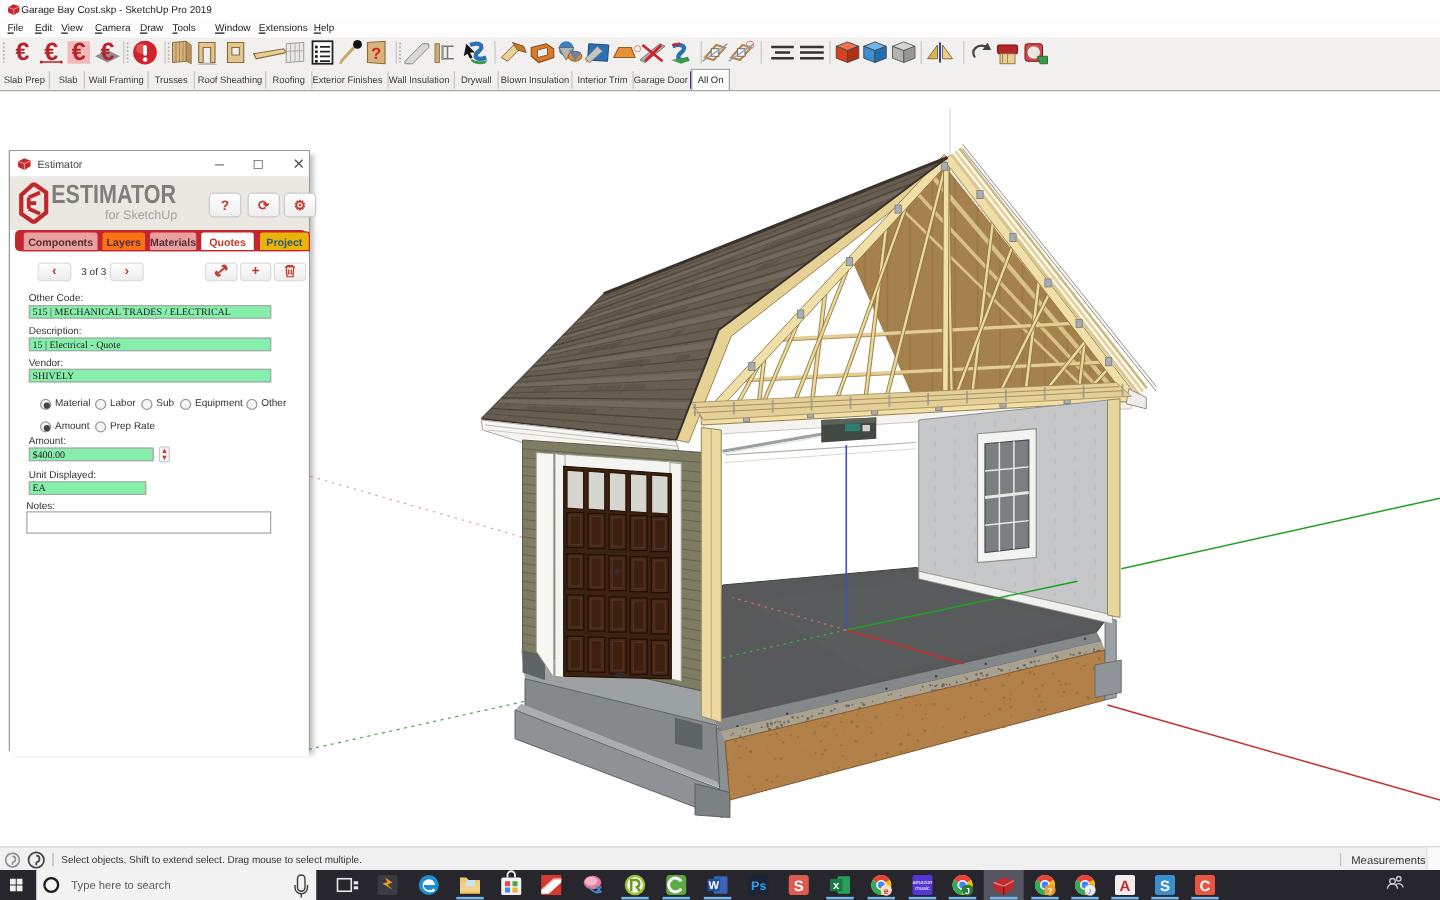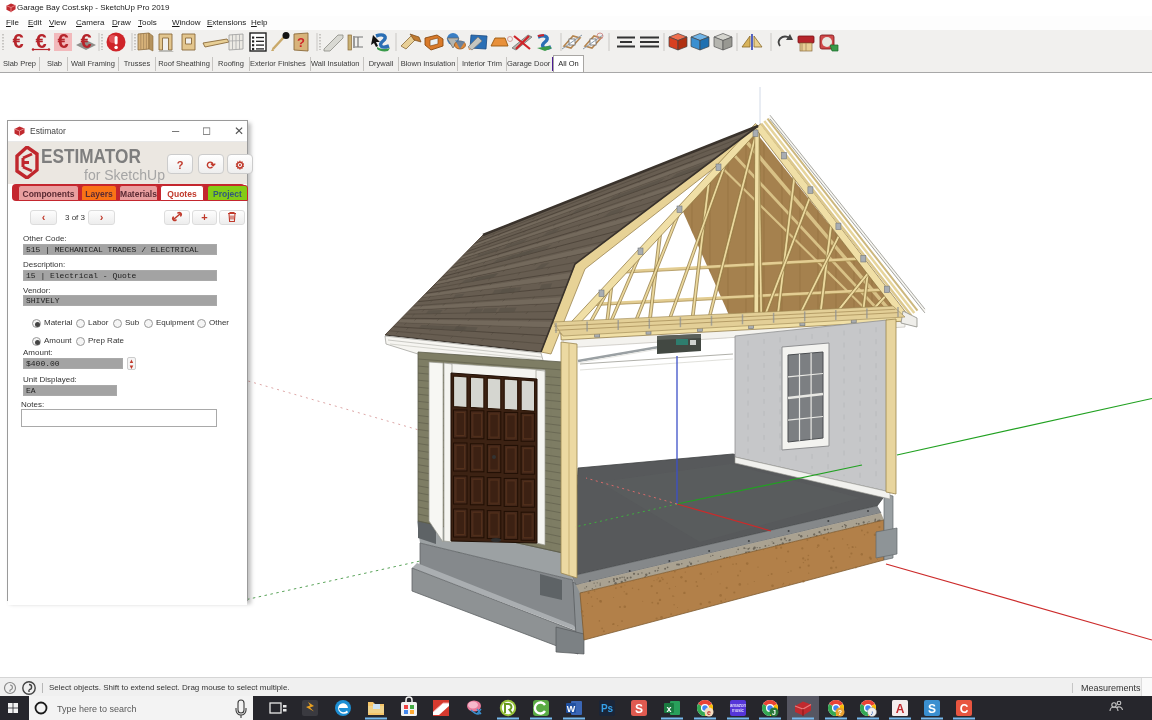--- a/index.html
+++ b/index.html
@@ -1,18 +1,18 @@
 <!DOCTYPE html>
 <html><head><meta charset="utf-8"><style>
 *{margin:0;padding:0;box-sizing:border-box}
 body{width:1152px;height:720px;overflow:hidden;font-family:'Liberation Sans',sans-serif;background:#fff;position:relative}
 .hbtn{position:absolute;top:12px;width:26px;height:20px;background:linear-gradient(#fff,#eee);border:1px solid #ccc;border-radius:4px;color:#c0392b;font-size:11px;font-weight:bold;text-align:center;line-height:20px}
 .dtab{position:absolute;top:1px;height:16px;font-size:8.5px;font-weight:bold;text-align:center;line-height:16px;border-radius:3px 3px 0 0;border:1px solid #c4262e}
 .nbtn{position:absolute;height:15px;background:linear-gradient(#fdfdfd,#ededed);border:1px solid #ddd;border-radius:3px;font-size:11px;font-weight:bold;text-align:center;line-height:13px}
-.fin{position:absolute;height:11px;border:1px solid #a9a9a9;font-size:8px;font-family:Liberation Mono, monospace;color:#222;padding:0 2px;background:#a3a3a3}
+.fin{position:absolute;height:11px;border:1px solid #a9a9a9;font-size:8px;font-family:Liberation Serif, serif;color:#222;padding:0 2px;background:#86efac}
 .fta{position:absolute;border:1px solid #a9a9a9;background:#fff;resize:none}
 .rad{position:absolute;width:9px;height:9px;border-radius:50%;border:1px solid #999;background:#f5f5f5}
 .rad.on::after{content:'';position:absolute;left:2px;top:2px;width:5px;height:5px;border-radius:50%;background:#444}
 .cb{position:absolute;width:9px;height:9px;border:1px solid #999;background:#f8f8f8;border-radius:1px}
 </style></head><body>
 <div style="position:absolute;left:0;top:0;width:1152px;height:16px;background:#fff">
   <svg style="position:absolute;left:6px;top:3px" width="10" height="10" viewBox="0 0 11 11">
       <path d="M0.5,3 l5,-2.5 5,2 v4.5 l-5,3 -5,-2.5 Z" fill="#c02a2f"></path>
       <path d="M0.5,3 l5,2 5,-2.5 M5.5,5 v5.5" stroke="#f0a0a0" stroke-width="0.8" fill="none"></path>
     </svg>
@@ -854,32 +854,32 @@
     <span style="position:absolute;left:164px;top:2px;font-size:13px;color:#666">–</span>
     <span style="position:absolute;left:194px;top:3px;font-size:11px;color:#666">◻</span>
     <span style="position:absolute;left:226px;top:3px;font-size:12px;color:#555">✕</span>
   </div>
   <div style="position:absolute;left:0;top:21px;width:100%;height:42px;background:#ebe7e1">
     <svg style="position:absolute;left:7px;top:4px" width="24" height="33" viewBox="0 0 24 33">
         <path d="M2,10 L12,1 L22,8 V24 L12,32 L2,25 Z" fill="none" stroke="#c0272d" stroke-width="3.4"></path>
         <path d="M8,12 L17,8 M8,12 L8,21 M8,21 L17,25 M8,16.5 L14,16.5" stroke="#c0272d" stroke-width="3" fill="none"></path>
       </svg>
     <span style="position:absolute;left:33px;top:2px;font-size:21px;font-weight:bold;color:#7e7e7e;transform:scaleX(0.82);transform-origin:left">ESTIMATOR</span>
-    <span style="position:absolute;left:76px;top:25px;font-size:14px;color:#a5a5a5">for SketchUp</span>
+    <span style="position:absolute;left:76px;top:25px;font-size:10px;color:#a5a5a5">for SketchUp</span>
     <span class="hbtn" style="left:159px">?</span>
     <span class="hbtn" style="left:190px">⟳</span>
     <span class="hbtn" style="left:219px">⚙</span>
   </div>
   <div style="position:absolute;left:0;top:63px;width:100%;height:18px">
     <div style="position:absolute;left:4px;top:0;width:233px;height:17px;background:#c4262e;border-radius:4px"></div>
     <span class="dtab" style="left:10px;width:61px;background:#e9a0a0;color:#5a2a33">Components</span>
     <span class="dtab" style="left:73px;width:36px;background:#f97316;color:#5a2a33">Layers</span>
     <span class="dtab" style="left:111px;width:39px;background:#e9a0a0;color:#5a2a33">Materials</span>
     <span class="dtab" style="left:152px;width:44px;background:#ffffff;color:#c0392b">Quotes</span>
-    <span class="dtab" style="left:199px;width:41px;background:#84cc16;color:#33597a">Project</span>
+    <span class="dtab" style="left:199px;width:41px;background:#eab308;color:#33597a">Project</span>
   </div>
   <div style="position:absolute;left:0;top:81px;width:100%;height:403px;background:#fff;font-size:8px;color:#333">
     <span class="nbtn" style="left:22px;top:8px;width:27px;color:#c0392b">‹</span>
     <span style="position:absolute;left:57px;top:11px;font-size:8px">3 of 3</span>
     <span class="nbtn" style="left:80px;top:8px;width:27px;color:#c0392b">›</span>
     <span class="nbtn" style="left:156px;top:8px;width:26px"><svg width="12" height="11" viewBox="0 0 12 11">
           <path d="M3,8 L9,3 M2.2,6.2 a2,2 0 0 0 2.8,2.8 M9.8,4.8 a2,2 0 0 0 -2.8,-2.8" stroke="#c0392b" stroke-width="1.6" fill="none" stroke-linecap="round"></path>
         </svg></span>
     <span class="nbtn" style="left:184px;top:8px;width:25px;color:#c0392b">+</span>
     <span class="nbtn" style="left:211px;top:8px;width:26px"><svg width="10" height="11" viewBox="0 0 10 11">

